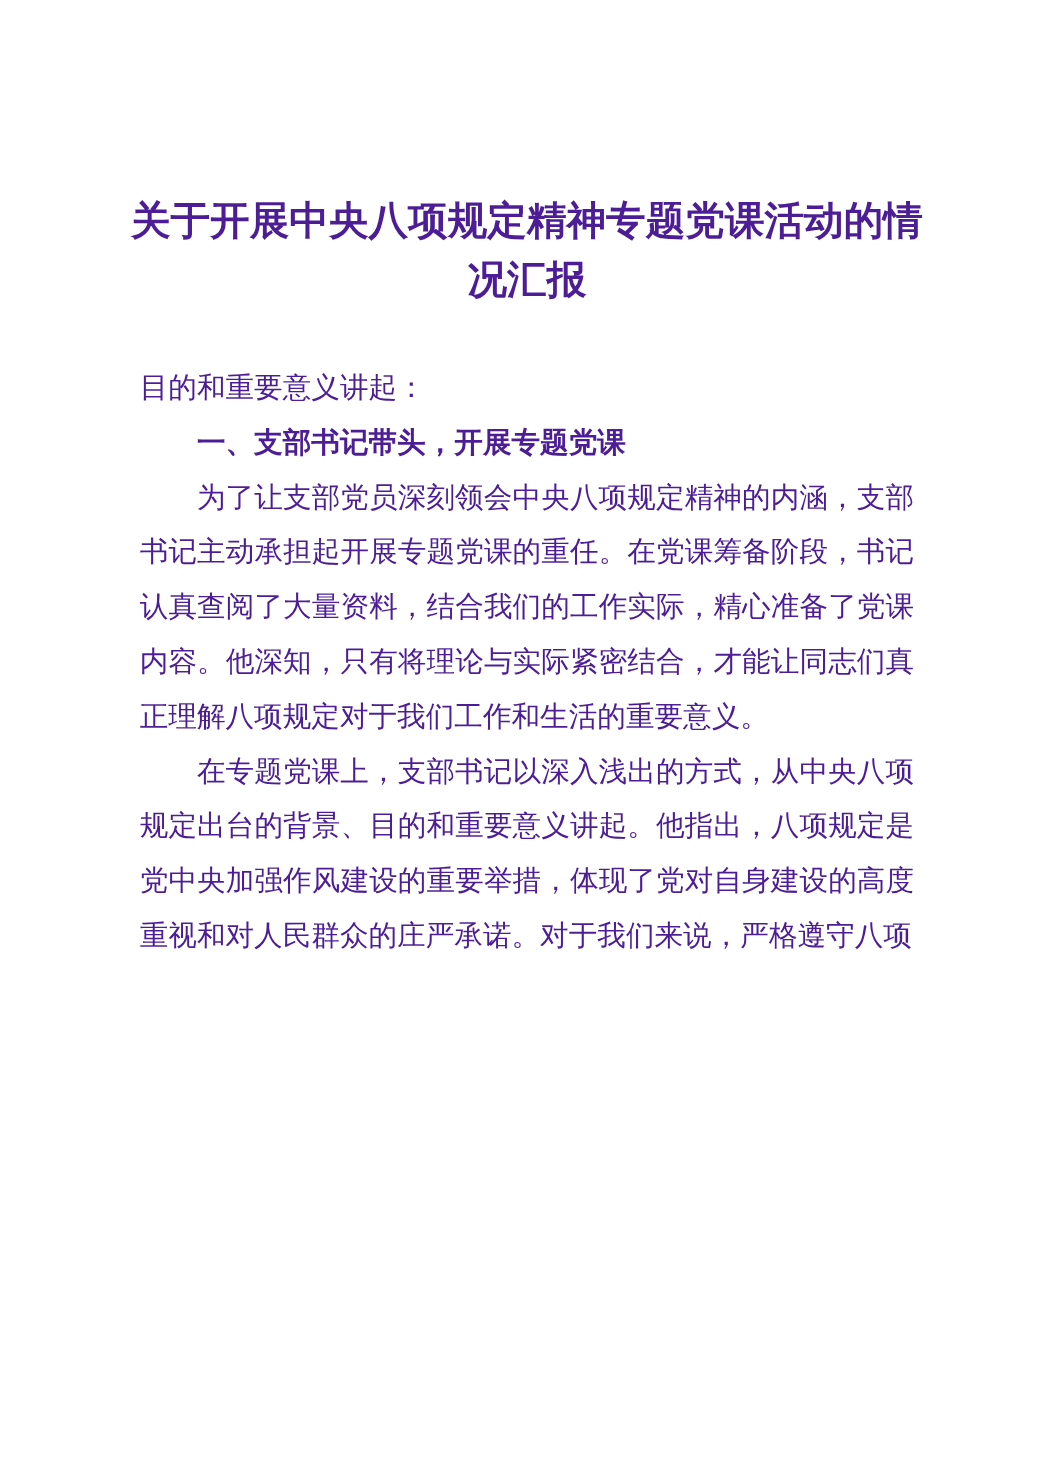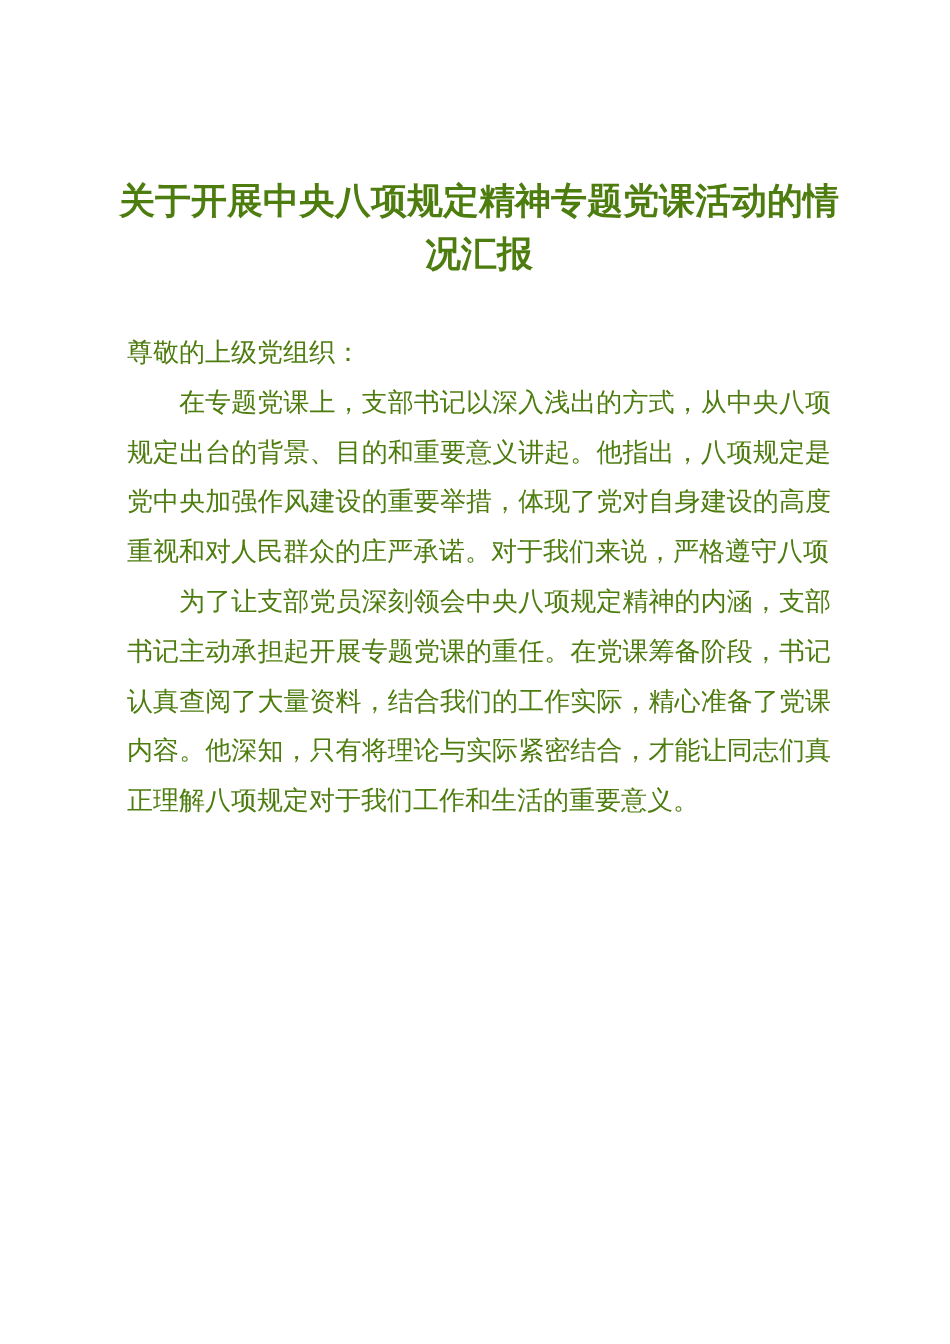--- a/index.html
+++ b/index.html
@@ -7,21 +7,21 @@
     padding: 0;
     background: #ffffff;
   }
   .page {
     position: relative;
     width: 950px;
     height: 1006px;
     background: #ffffff;
     box-sizing: border-box;
     padding: 174px 119px 0 127px;
-    color: #4d7c0f;
+    color: #4c1d95;
     font-family: "Liberation Sans", "DejaVu Sans", sans-serif;
     overflow: hidden;
   }
   .doc-title {
     margin: 0 -12px;
     font-size: 36px;
     line-height: 53px;
     font-weight: 700;
     text-align: center;
     letter-spacing: 0;
@@ -48,21 +48,22 @@
     font-weight: 700;
   }
 </style>
 </head>
 <body>
 
 <div class="page">
   <h1 class="doc-title">关于开展中央八项规定精神专题党课活动的情况汇报</h1>
 
   <div class="doc-body">
-    <p class="salutation">尊敬的上级党组织：</p>
+    <p class="salutation">目的和重要意义讲起：</p>
 
 
+    <p class="heading">一、支部书记带头，开展专题党课</p>
+
+    <p class="para">为了让支部党员深刻领会中央八项规定精神的内涵，支部书记主动承担起开展专题党课的重任。在党课筹备阶段，书记认真查阅了大量资料，结合我们的工作实际，精心准备了党课内容。他深知，只有将理论与实际紧密结合，才能让同志们真正理解八项规定对于我们工作和生活的重要意义。</p>
 
     <p class="para">在专题党课上，支部书记以深入浅出的方式，从中央八项规定出台的背景、目的和重要意义讲起。他指出，八项规定是党中央加强作风建设的重要举措，体现了党对自身建设的高度重视和对人民群众的庄严承诺。对于我们来说，严格遵守八项</p>
-
-    <p class="para">为了让支部党员深刻领会中央八项规定精神的内涵，支部书记主动承担起开展专题党课的重任。在党课筹备阶段，书记认真查阅了大量资料，结合我们的工作实际，精心准备了党课内容。他深知，只有将理论与实际紧密结合，才能让同志们真正理解八项规定对于我们工作和生活的重要意义。</p>
   </div>
 </div>
 
 </body></html>

